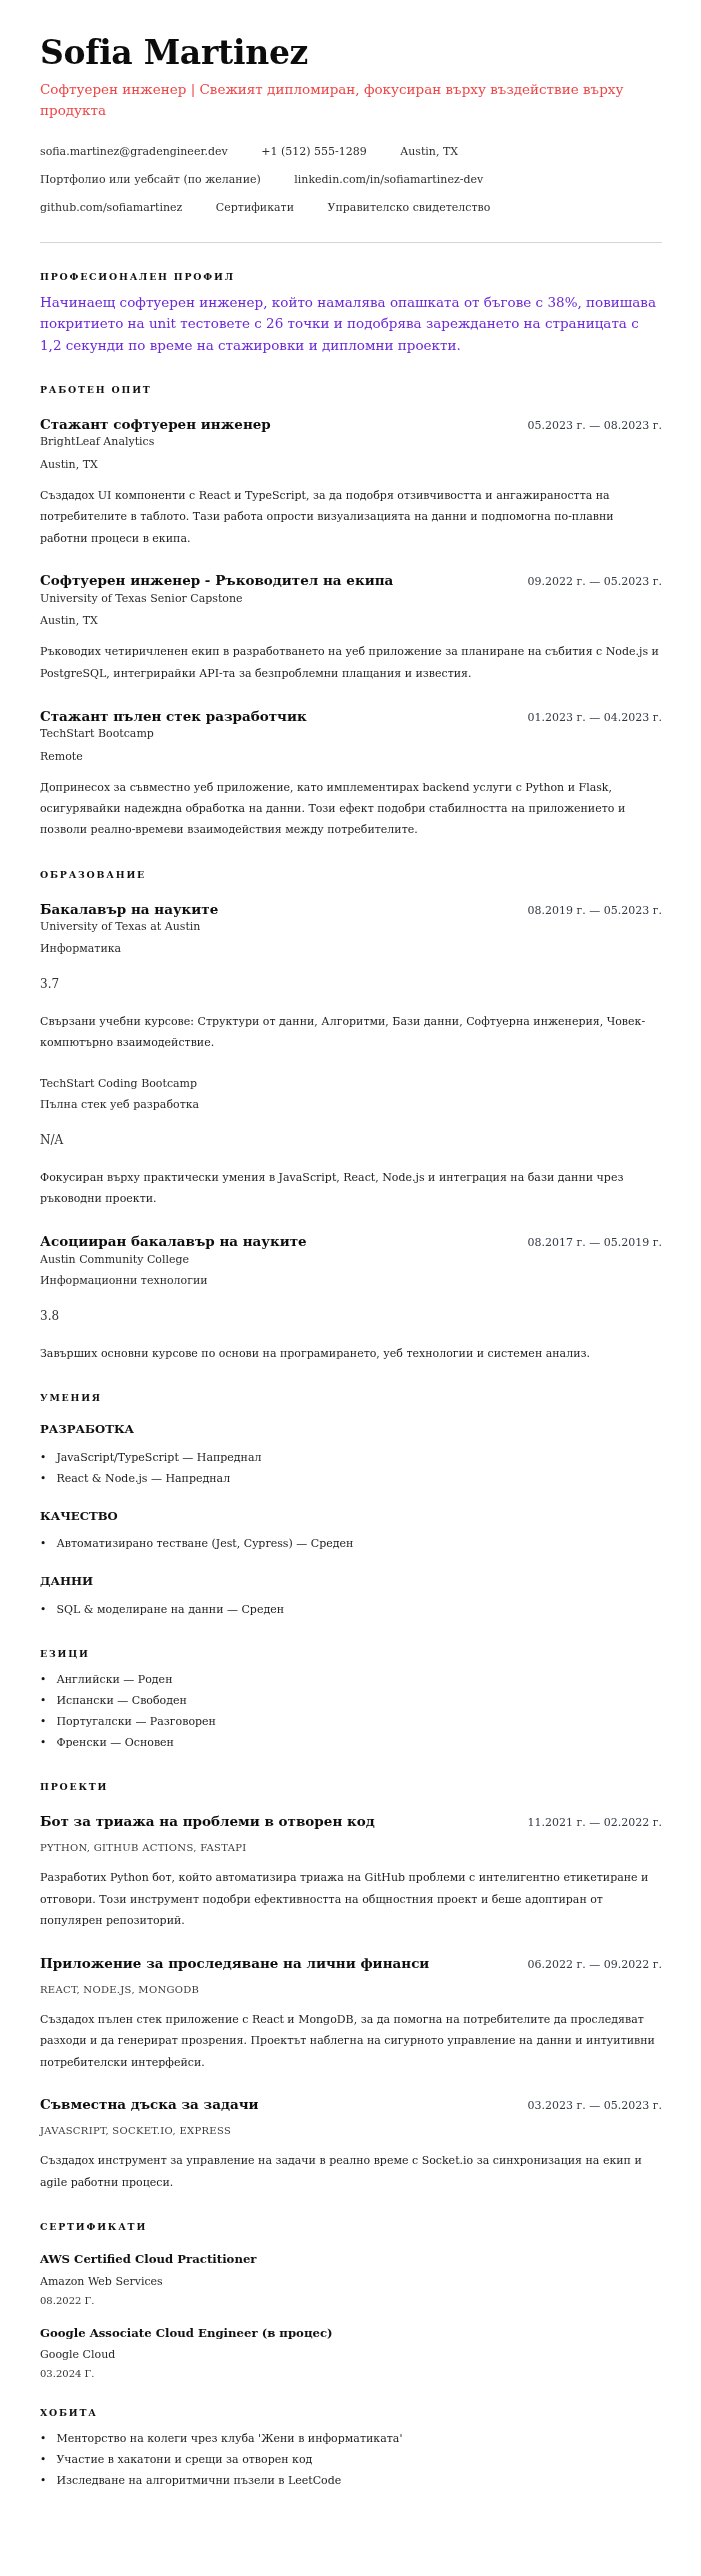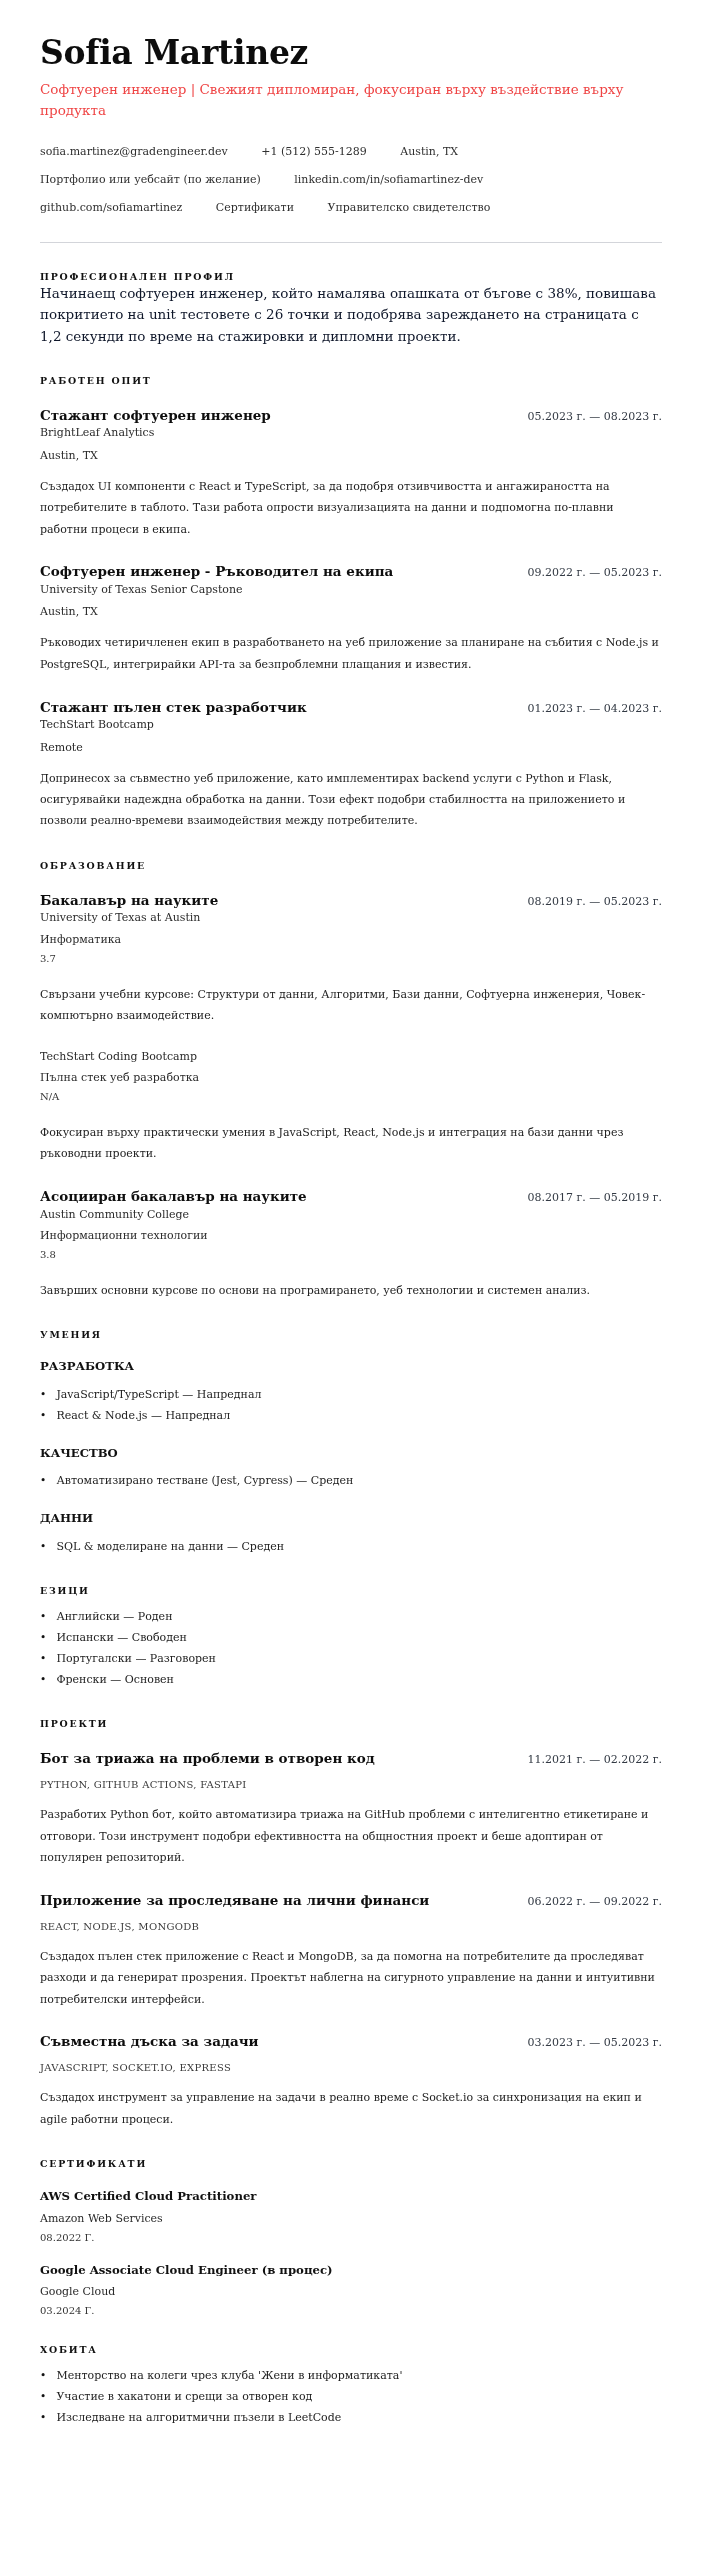--- a/index.html
+++ b/index.html
@@ -21,31 +21,31 @@
     .contact { margin-top: 16.4px; font-size: 11px; color: #2f2f2f; }
     .contact-row { display: flex; gap: 16px; line-height: 28px; }
     .contact-row span { margin-right: 17.5px; }
     .divider { height: 1.2px; background: #d3d5da; margin-top: 20px; }
 
     .section { margin-top: 28px; }
     .section-title {
       font-size: 9.4px; font-weight: bold; letter-spacing: 1.8px;
       text-transform: uppercase; color: #111;
     }
-    .summary { font-size: 13.5px; line-height: 1.58; margin-top: 1px; color: #0f172a; }
+    .summary { font-size: 13.5px; line-height: 1.58; margin-top: 10px; color: #6d28d9; }
 
     .entry { margin-top: 23.4px; }
     .entry:first-of-type { margin-top: 21px; }
     .entry-head { display: flex; justify-content: space-between; align-items: baseline; }
     .entry-title { font-size: 13.5px; font-weight: bold; color: #0e0e0e; }
     .entry-date { font-size: 11px; color: #333a44; white-space: nowrap; }
     .entry-org { font-size: 11px; color: #2a2a2a; margin-top: 3.5px; }
     .entry-loc { font-size: 11px; color: #2a2a2a; margin-top: 9.4px; }
     .entry-sub { font-size: 11px; color: #2a2a2a; margin-top: 8.2px; }
-    .entry-gpa { font-size: 10px; color: #333; margin-top: 7px; }
+    .entry-gpa { font-size: 12px; color: #333; margin-top: 22px; }
     .entry-desc { font-size: 11px; line-height: 1.95; margin-top: 14px; color: #222; }
     .entry-desc.tight { margin-top: 20px; }
     .tech { font-size: 10px; color: #3a3a3a; margin-top: 13px; letter-spacing: 0.3px; }
 
     .skill-group-title { font-size: 11.7px; font-weight: bold; margin-top: 20px; color: #111; }
     .skill-group-title.first { margin-top: 18.7px; }
     ul.bullets { list-style: none; margin-top: 10.5px; }
     ul.bullets li {
       font-size: 11px; line-height: 21px; color: #222; position: relative; padding-left: 16.4px;
     }

